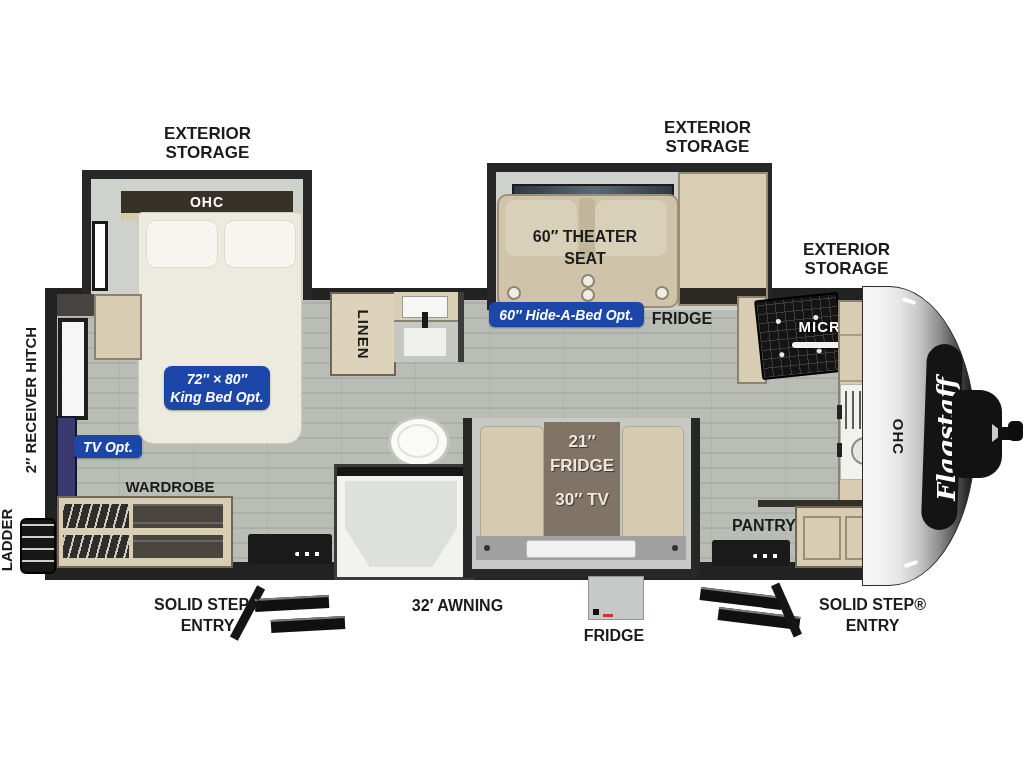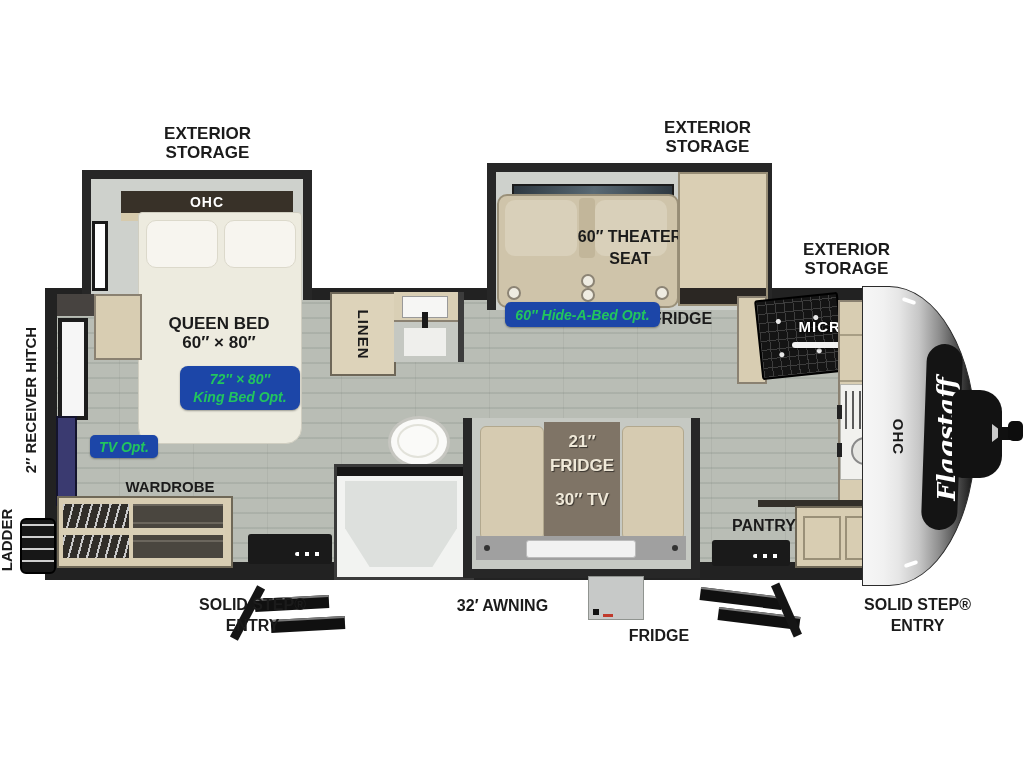--- a/index.html
+++ b/index.html
@@ -2,26 +2,26 @@
 <html><head>
 <meta charset="utf-8">
 <style>
   html,body{margin:0;padding:0;background:#fff;}
   .canvas{position:relative;width:1024px;height:768px;background:#ffffff;overflow:hidden;
           font-family:"Liberation Sans", sans-serif;color:#1b1b1b;}
   .abs{position:absolute;}
   .wall{position:absolute;background:#222222;}
   .label{position:absolute;font-weight:bold;color:#1b1b1b;text-align:center;line-height:19px;}
   .lbl17{font-size:17px;}
-  .lbl16{font-size:16px;padding-left:45px;}
+  .lbl16{font-size:16px;}
   .lbl15{font-size:15px;}
-  .badge{position:absolute;background:#1c46a8;color:#22c55e;font-weight:bold;font-style:italic;
+  .badge{position:absolute;background:#1c46a8;color:#ffffff;font-weight:bold;font-style:italic;
          text-align:center;border-radius:6px;display:flex;flex-direction:column;
          align-items:center;justify-content:center;font-size:14px;line-height:18px;
-         box-shadow:0 1px 2px rgba(0,0,0,.35);margin-left:16px;}
+         box-shadow:0 1px 2px rgba(0,0,0,.35);}
   .vert{transform:rotate(-90deg);}
   .vert-cw{transform:rotate(90deg);}
   .floor{background:
      repeating-linear-gradient(90deg, rgba(96,100,94,.10) 0 1px, transparent 1px 74px),
      repeating-linear-gradient(0deg, #b9bdb5 0px, #b9bdb5 13px, #aab0a8 13px, #acb1a9 15px);}
   .slide{position:absolute;border:9px solid #272727;border-bottom:none;background:#ced1cc;}
   .wood{background:#d8cdb2;border:2px solid #8a8171;}
   .darkbar{background:#1a1a1a;border-radius:3px;}
   .dots{position:absolute;right:9px;bottom:8px;width:28px;height:4px;border-radius:2px;
         background:repeating-linear-gradient(90deg,#fff 0 4px,transparent 4px 10px);}
@@ -59,26 +59,22 @@
     </div>
     <div class="abs" style="left:30px;top:34px;width:172px;height:8px;background:#d6caac;"></div>
     <div class="abs" style="left:1px;top:42px;width:10px;height:64px;background:#fff;border:3px solid #191919;"></div>
     <div class="abs" style="right:1px;top:42px;width:10px;height:64px;background:#fff;border:3px solid #191919;"></div>
   </div>
 
   <div class="abs" style="left:138px;top:212px;width:162px;height:230px;background:#edebdf;border:1px solid #d0cec1;border-radius:4px 4px 16px 16px;"></div>
   <div class="abs" style="left:146px;top:220px;width:70px;height:46px;background:#f7f5ef;border:1px solid #dcd9cb;border-radius:10px;"></div>
   <div class="abs" style="left:224px;top:220px;width:70px;height:46px;background:#f7f5ef;border:1px solid #dcd9cb;border-radius:10px;"></div>
 
-  <div class="label lbl17" style="left:138px;top:314px;width:162px;">
-    <div>QUEEN BED</div>
-    <div>60″ × 80″</div>
-  </div>
-
-  <div class="badge" style="left:164px;top:366px;width:120px;height:44px;border-radius:8px;">
+
+  <div class="badge" style="left:164px;top:366px;width:106px;height:44px;border-radius:8px;">
     <div>72″ × 80″</div>
     <div>King Bed Opt.</div>
   </div>
 
   <div class="abs" style="left:57px;top:294px;width:52px;height:22px;background:#474340;"></div>
   <div class="abs" style="left:58px;top:318px;width:22px;height:94px;background:#f6f6f6;border:4px solid #1d1d1d;"></div>
   <div class="abs" style="left:56px;top:416px;width:17px;height:86px;background:#3a3a70;border:2px solid #14142c;"></div>
   <div class="badge" style="left:74px;top:435px;width:68px;height:23px;border-radius:5px;">
     <div>TV Opt.</div>
   </div>

